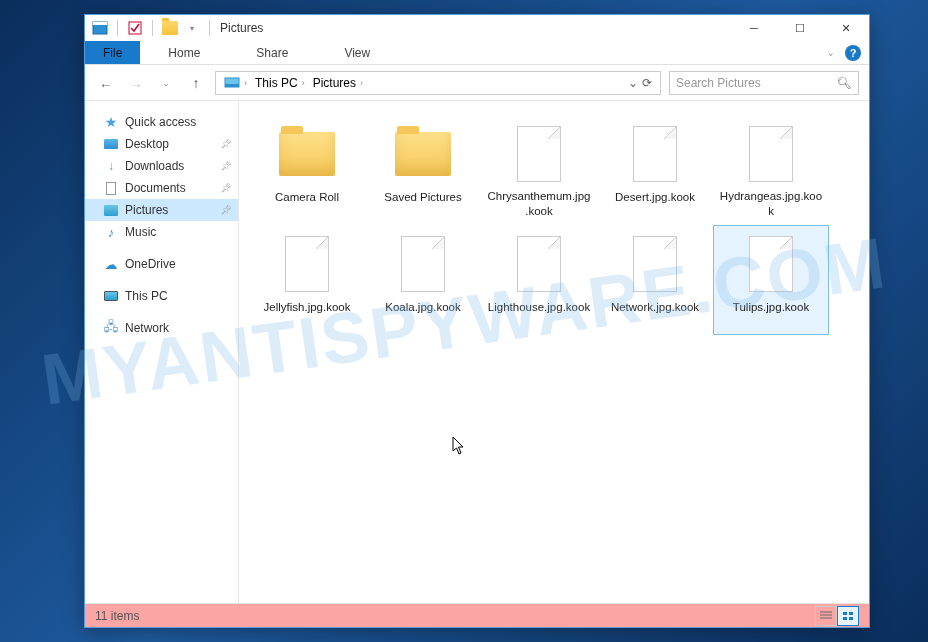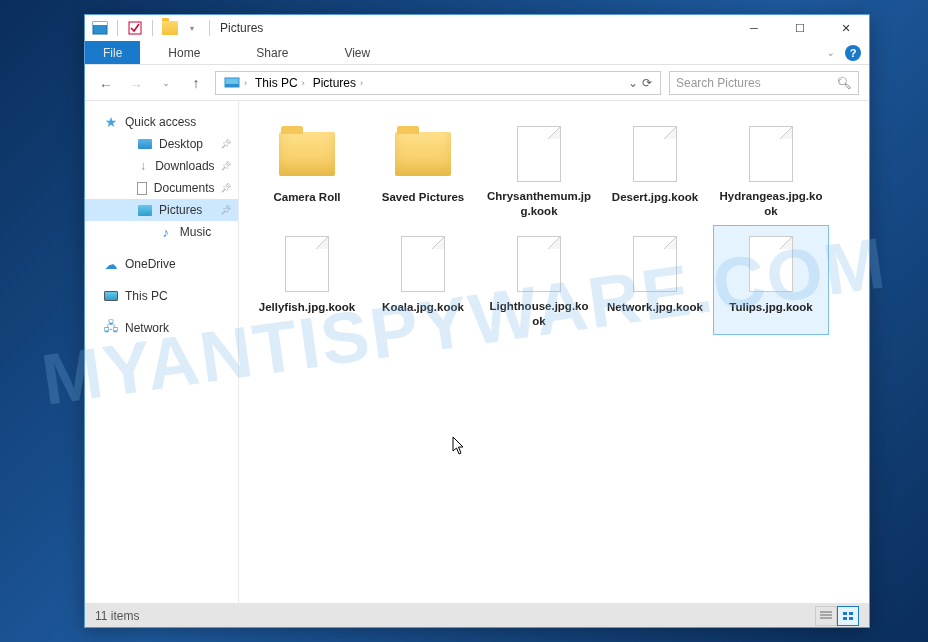--- a/index.html
+++ b/index.html
@@ -11,72 +11,72 @@
 .titlebar-icons { display: flex; gap: 4px; align-items: center; }
 .tb-icon { width: 18px; height: 18px; display: flex; align-items: center; justify-content: center; font-size: 11px; }
 .tb-sep { width: 1px; height: 16px; background: #ccc; margin: 0 4px; }
 .folder-ico { width: 16px; height: 14px; background: linear-gradient(#ffd86b, #f5c13a); border-radius: 1px; position: relative; }
 .folder-ico::before { content: ""; position: absolute; top: -3px; left: 0; width: 7px; height: 3px; background: #f5c13a; border-radius: 1px 1px 0 0; }
 .title-text { font-size: 12px; margin-left: 6px; color: #333; }
 .titlebar-controls { margin-left: auto; display: flex; }
 .tb-ctrl { width: 46px; height: 26px; display: flex; align-items: center; justify-content: center; font-size: 11px; color: #333; }
 
 .ribbon-tabs { height: 24px; display: flex; align-items: stretch; border-bottom: 1px solid #e1e1e1; background: #fff; }
-.file-tab { background: #1979ca; color: #e5e5e5; padding: 0 18px; font-size: 12px; display: flex; align-items: center; }
+.file-tab { background: #1979ca; color: #0f172a; padding: 0 18px; font-size: 12px; display: flex; align-items: center; }
 .rib-tab { padding: 0 28px; font-size: 12px; color: #444; display: flex; align-items: center; }
 .rib-spacer { flex: 1; }
 .rib-chevron { padding: 0 6px; color: #999; font-size: 10px; display: flex; align-items: center; }
 .help-icon { width: 16px; height: 16px; border-radius: 50%; background: #1979ca; color: #fff; font-size: 11px; font-weight: bold; display: flex; align-items: center; justify-content: center; margin: 0 8px 0 4px; align-self: center; }
 
 .addressbar { height: 36px; display: flex; align-items: center; padding: 0 10px; gap: 8px; background: #fff; border-bottom: 1px solid #e5e5e5; }
 .nav-arrow { width: 22px; height: 22px; display: flex; align-items: center; justify-content: center; color: #666; font-size: 14px; }
 .nav-arrow.disabled { color: #ccc; }
 .up-arrow { color: #555; }
 .path-box { flex: 1; height: 24px; border: 1px solid #ccc; display: flex; align-items: center; padding: 0 4px; font-size: 12px; }
 .path-seg { padding: 0 4px; display: flex; align-items: center; gap: 4px; }
 .path-caret { color: #888; font-size: 9px; }
 .path-end { margin-left: auto; display: flex; gap: 4px; color: #666; padding-right: 4px; }
 .search-box { width: 190px; height: 24px; border: 1px solid #ccc; display: flex; align-items: center; padding: 0 6px; font-size: 12px; color: #999; }
 .search-box .mag { margin-left: auto; color: #666; }
 
 .body { flex: 1; display: flex; min-height: 0; }
 .nav-pane { width: 154px; border-right: 1px solid #e8e8e8; padding: 10px 0; overflow-y: auto; font-size: 12px; }
 .nav-item { display: flex; align-items: center; padding: 2px 6px 2px 18px; gap: 6px; height: 22px; color: #333; }
-.nav-item.lvl2 { padding-left: 52px; justify-content: center; }
+.nav-item.lvl2 { padding-left: 18px; }
 .nav-item.selected { background: #cce8ff; }
 .nav-item .pin { margin-left: auto; color: #999; font-size: 9px; }
 .nav-ico { width: 16px; height: 16px; display: flex; align-items: center; justify-content: center; }
 .star-ico { color: #4aa3e0; font-size: 14px; }
 .desktop-ico { background: linear-gradient(#5bb5e8, #2e8fd0); width: 14px; height: 10px; border-radius: 1px; }
 .dl-ico { color: #5b9bd5; font-size: 12px; }
 .doc-ico { background: #fff; border: 1px solid #999; width: 10px; height: 13px; position: relative; }
 .pic-ico { background: linear-gradient(#6bc5e8, #2e9fd0); width: 14px; height: 11px; border-radius: 1px; }
 .music-ico { color: #3b8fd0; font-size: 13px; }
 .vid-ico { background: #8b5fb5; width: 14px; height: 10px; border-radius: 1px; }
 .cloud-ico { color: #2e8fd0; font-size: 13px; }
 .pc-ico { background: linear-gradient(#6bc5e8, #2e9fd0); width: 14px; height: 10px; border: 1px solid #555; border-radius: 1px; }
 .net-ico { color: #5b9bd5; font-size: 13px; }
 .nav-group { margin-bottom: 10px; }
 
-.content { flex: 1; padding: 14px 10px; overflow-y: auto; font-weight: bold; }
+.content { flex: 1; padding: 14px 10px; overflow-y: auto; }
 .items-grid { display: flex; flex-wrap: wrap; gap: 0; align-content: flex-start; }
 .file-item { width: 116px; height: 110px; display: flex; flex-direction: column; align-items: center; padding: 6px 4px; border: 1px solid transparent; }
 .file-item.selected { border: 1px solid #7abfef; background: #e5f3ff; align-items: center; }
 .file-thumb { width: 64px; height: 64px; display: flex; align-items: center; justify-content: center; margin-bottom: 4px; }
 .folder-thumb { width: 56px; height: 44px; background: linear-gradient(#ffe08a, #f5c75a); border-radius: 2px; position: relative; box-shadow: inset 0 -8px 12px rgba(200,150,30,0.3); }
 .folder-thumb::before { content: ""; position: absolute; top: -6px; left: 2px; width: 22px; height: 8px; background: #f5c75a; border-radius: 2px 2px 0 0; }
 .txt-thumb { width: 44px; height: 56px; background: #fff; border: 1px solid #ccc; position: relative; }
 .txt-thumb::after { content: ""; position: absolute; top: 10px; left: 6px; right: 6px; height: 30px; background: repeating-linear-gradient(#bbb, #bbb 1px, transparent 1px, transparent 4px); }
 .blank-thumb { width: 44px; height: 56px; background: #fff; border: 1px solid #ccc; position: relative; }
 .blank-thumb::before { content: ""; position: absolute; top: 0; right: 0; width: 12px; height: 12px; background: linear-gradient(135deg, transparent 48%, #ccc 50%, #f5f5f5 52%); }
 .file-label { font-size: 11.5px; text-align: center; line-height: 1.25; color: #222; word-break: break-word; max-width: 108px; }
 
 .cursor { position: absolute; left: 452px; top: 436px; font-size: 16px; color: #000; z-index: 50; pointer-events: none; }
 
-.statusbar { height: 24px; border-top: 1px solid #e5e5e5; display: flex; align-items: center; padding: 0 10px; font-size: 12px; color: #555; background: #e5e5e5; }
+.statusbar { height: 24px; border-top: 1px solid #e5e5e5; display: flex; align-items: center; padding: 0 10px; font-size: 12px; color: #555; background: #fca5a5; }
 .status-views { margin-left: auto; display: flex; gap: 0; }
 .view-btn { width: 22px; height: 20px; border: 1px solid #ccc; display: flex; align-items: center; justify-content: center; font-size: 10px; }
 .view-btn.active { border-color: #1979ca; background: #e5f3ff; }
 </style>
 </head>
 <body>
 
 <div class="watermark">MYANTISPYWARE.COM</div>
 
 <div class="window">

